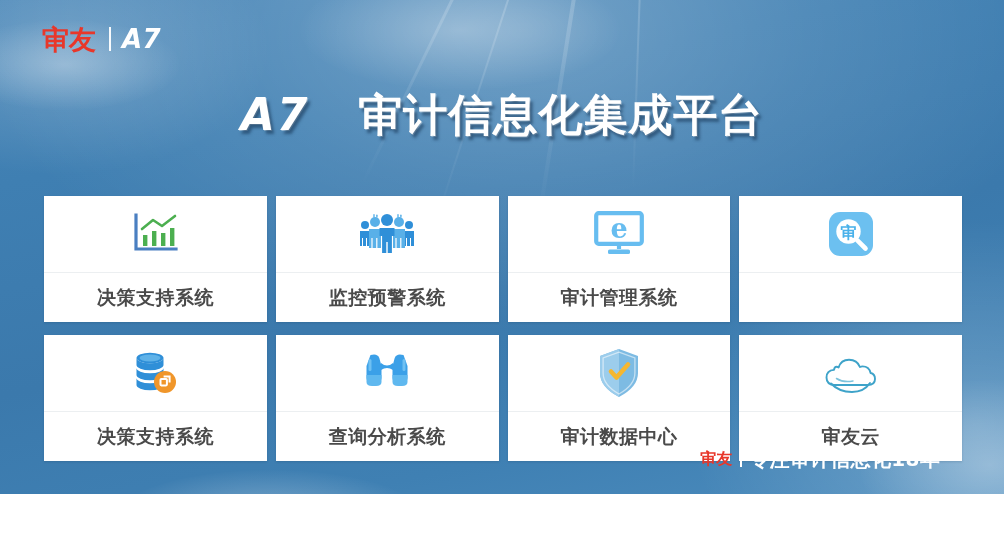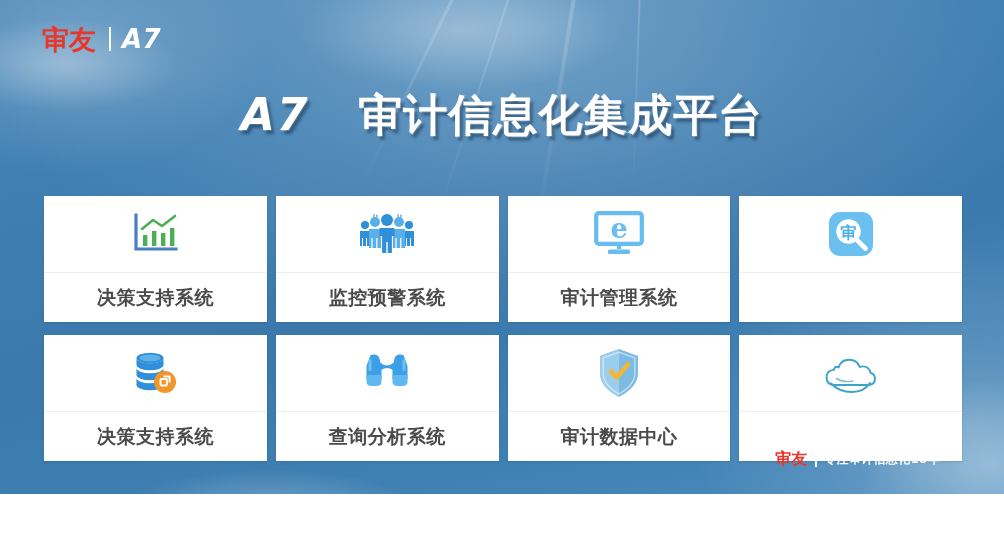--- a/index.html
+++ b/index.html
@@ -158,21 +158,21 @@
     line-height: 1;
   }
   .footer-divider {
     width: 2px;
     height: 15px;
     background: #ffffff;
     margin: 0 7px 0 8px;
   }
   .footer-text {
     font-family: "DejaVu Sans", sans-serif;
-    font-size: 12px;
+    font-size: 20px;
     font-weight: bold;
     color: #ffffff;
     letter-spacing: 0.3px;
     line-height: 1;
   }
 </style>
 </head>
 <body>
 
 <div class="slide">
@@ -343,20 +343,21 @@
         <span>
           <svg width="56" height="42" viewBox="0 0 56 42">
             <path d="M12 33 q-8.5 0 -8.5 -7.5 q0 -7 7.5 -7.6 q0.4 -3.2 2.6 -3.2 q1.1 0 2 0.7
                      q2.4 -7.6 10.4 -7.6 q8.2 0 10.9 7.2 q1.3 -0.6 2.6 -0.6 q6.6 0 8.1 6.6
                      q4.4 1 4.4 5.9 q0 6.1 -7.4 6.1 z" fill="none" stroke="#3ea3c9" stroke-width="1.9" stroke-linejoin="round"></path>
             <path d="M8 31.5 q8 8.5 21 8.5 q12 0 18 -9" fill="none" stroke="#3ea3c9" stroke-width="1.9" stroke-linecap="round"></path>
             <path d="M13.5 26.5 q7 4.5 16.5 2.5" fill="none" stroke="#7ec3dc" stroke-width="1.5" stroke-linecap="round"></path>
           </svg>
         </span>
       </div>
+      <div class="card-label">审友云</div>
     </div>
 
   </div>
 
   <div class="footer">
     <span class="footer-mark">审友</span>
     <span class="footer-divider"></span>
     <span class="footer-text">专注审计信息化18年</span>
   </div>
 

